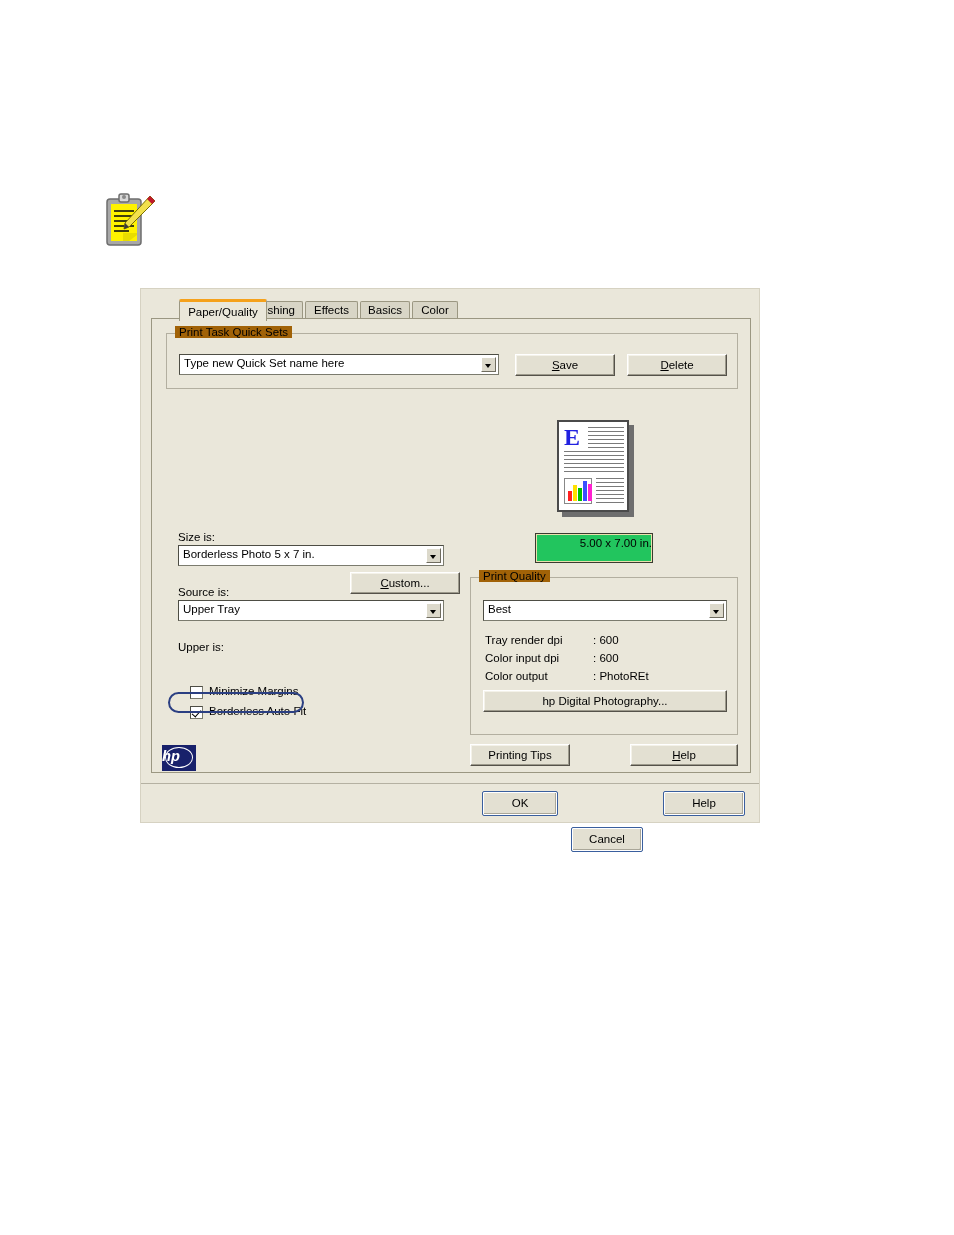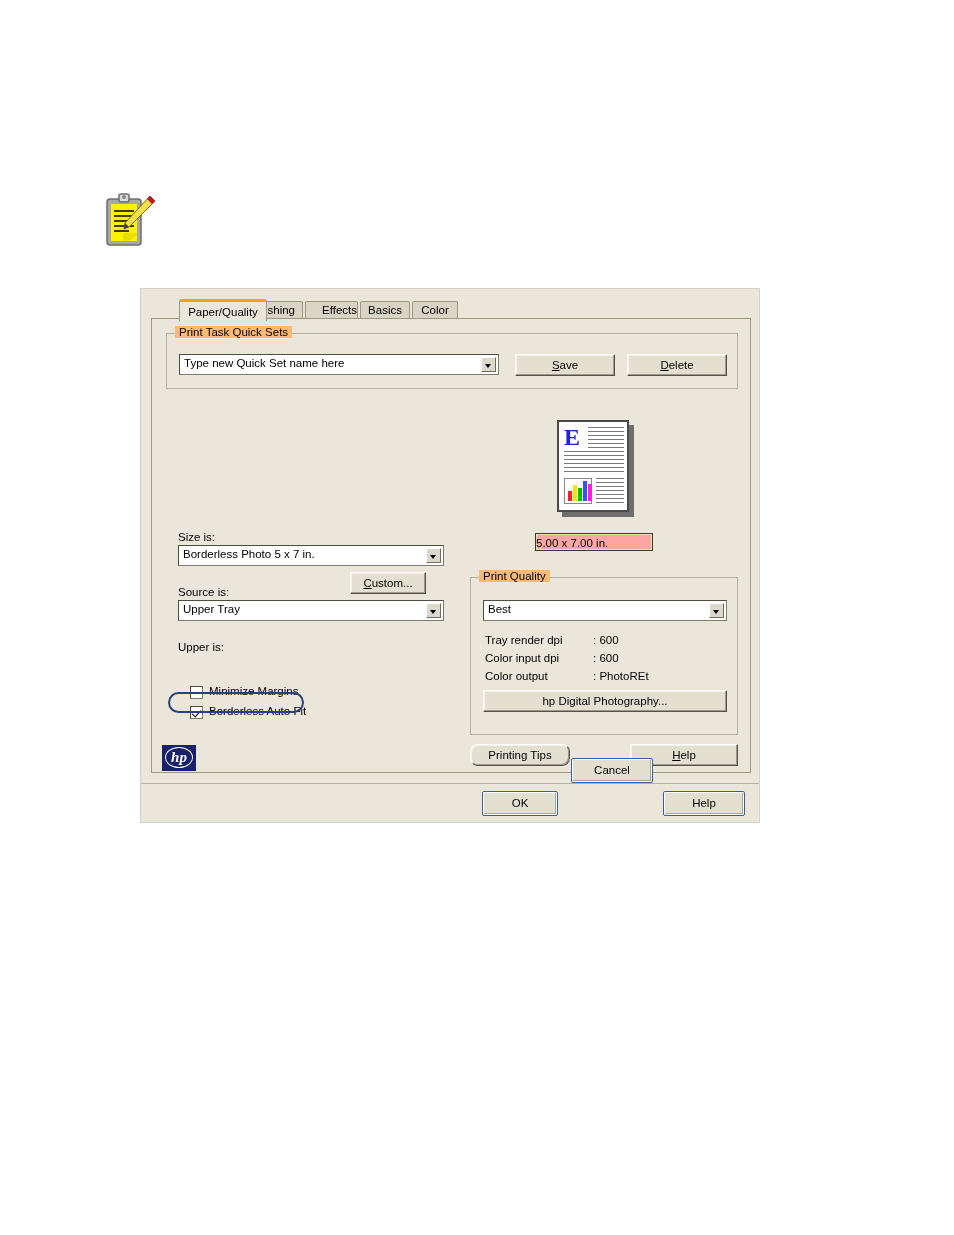--- a/index.html
+++ b/index.html
@@ -86,21 +86,21 @@
   .group {
     position: absolute;
     border: 1px solid #b3afa0;
     border-top: 1px solid #b3afa0;
     box-sizing: border-box;
   }
   .group-title {
     position: absolute;
     top: -8px;
     left: 8px;
-    background: #fdba74;
+    background: #a16207;
     padding: 0 4px;
     font-size: 11.5px;
     color: #000;
     white-space: nowrap;
   }
 
   
   .combo {
     position: absolute;
     background: #ffffff;
@@ -254,26 +254,26 @@
     border: 1px solid #888;
     box-sizing: border-box;
   }
   .pbar { position: absolute; bottom: 2px; width: 4px; }
 
   #size-badge {
     position: absolute;
     left: 535px;
     top: 533px;
     width: 118px;
-    height: 18px;
-    background: #fca5a5;
+    height: 30px;
+    background: #22c55e;
     border: 1px solid #3a3a30;
     box-shadow: inset 0 0 0 1px #e8e2ad;
     box-sizing: border-box;
-    text-align: left;
+    text-align: right;
     font-size: 11.5px;
     line-height: 19px;
     color: #000;
   }
 
   
   .qinfo-label { position: absolute; font-size: 11.5px; color: #000; white-space: nowrap; }
   .qinfo-val   { position: absolute; font-size: 11.5px; color: #000; white-space: nowrap; }
 
   
@@ -292,26 +292,26 @@
     width: 28px; height: 21px;
     border: 1.5px solid #ffffff;
     border-radius: 50%;
     box-sizing: border-box;
   }
   #hp-logo .hp {
     position: absolute;
     left: 0; top: 0;
     width: 34px; height: 26px;
     color: #ffffff;
-    font-family: Liberation Serif, serif;
+    font-family: Liberation Mono, monospace;
     font-style: italic;
     font-weight: bold;
     font-size: 15px;
     line-height: 25px;
-    text-align: center;
+    text-align: left;
   }
 
   
   #footer-sep {
     position: absolute;
     left: 141px;
     top: 783px;
     width: 618px;
     height: 1px;
     background: #b5b1a2;
@@ -354,21 +354,21 @@
       <polygon points="23,38 24,32 28,36" fill="#3a3a3a"></polygon>
     </g>
   </svg>
 </div>
 
 <div id="dialog">
 
   <div id="tabstrip">
     <div class="tab active" style="left:0px;  width:88px;">Paper/Quality</div>
     <div class="tab" style="left:90px; width:62px;">Finishing</div>
-    <div class="tab" style="left:154px;width:53px;text-align:right;">Effects</div>
+    <div class="tab" style="left:154px;width:53px;">Effects</div>
     <div class="tab" style="left:209px;width:50px;">Basics</div>
     <div class="tab" style="left:261px;width:46px;">Color</div>
   </div>
 
   <div id="tabpage">
 
     <div class="group" style="left:14px; top:14px; width:572px; height:56px;">
       <span class="group-title">
         <span>Print Task Quick Sets</span>
       </span>
@@ -386,21 +386,21 @@
       </div>
     </div>
 
 
     <span class="label" style="left:26px; top:212px;">Size is:</span>
     <div class="combo" style="left:26px; top:226px; width:266px;">
       <span class="value">Borderless Photo 5 x 7 in.</span>
       <span class="arrowbox"></span>
     </div>
 
-    <div class="btn" style="left:198px; top:253px; width:76px;">
+    <div class="btn" style="left:198px; top:253px; width:110px;">
       <span class="u">C</span><span>ustom...</span>
     </div>
 
     <span class="label" style="left:26px; top:267px;">Source is:</span>
     <div class="combo" style="left:26px; top:281px; width:266px;">
       <span class="value">Upper Tray</span>
       <span class="arrowbox"></span>
     </div>
 
     <span class="label" style="left:26px; top:322px;">Upper is:</span>
@@ -430,21 +430,21 @@
 
       <span class="qinfo-label" style="left:14px; top:74px;">Color input dpi</span>
       <span class="qinfo-val" style="left:122px; top:74px;">: 600</span>
 
       <span class="qinfo-label" style="left:14px; top:92px;">Color output</span>
       <span class="qinfo-val" style="left:122px; top:92px;">: PhotoREt</span>
 
       <div class="btn" style="left:12px; top:112px; width:244px;">hp Digital Photography...</div>
     </div>
 
-    <div class="btn" style="left:318px; top:425px; width:100px;border-radius:8px;">Printing Tips</div>
+    <div class="btn" style="left:318px; top:425px; width:100px;">Printing Tips</div>
     <div class="btn" style="left:478px; top:425px; width:108px;">
       <span class="u">H</span><span>elp</span>
     </div>
   </div>
 </div>
 
 <div id="borderless-highlight"></div>
 
 <div id="preview-page">
   <div id="preview-e">E</div>
@@ -463,14 +463,14 @@
 <div id="size-badge">5.00 x 7.00 in.</div>
 
 <div id="hp-logo">
   <div class="ring"></div>
   <div class="hp">hp</div>
 </div>
 
 <div id="footer-sep"></div>
 
 <div class="defbtn" style="left:482px; top:791px; width:76px;text-align:center;">OK</div>
-<div class="defbtn" style="left:571px; top:758px; width:82px;">Cancel</div>
+<div class="defbtn" style="left:571px; top:827px; width:72px;">Cancel</div>
 <div class="defbtn" style="left:663px; top:791px; width:82px;">Help</div>
 
 </body></html>

